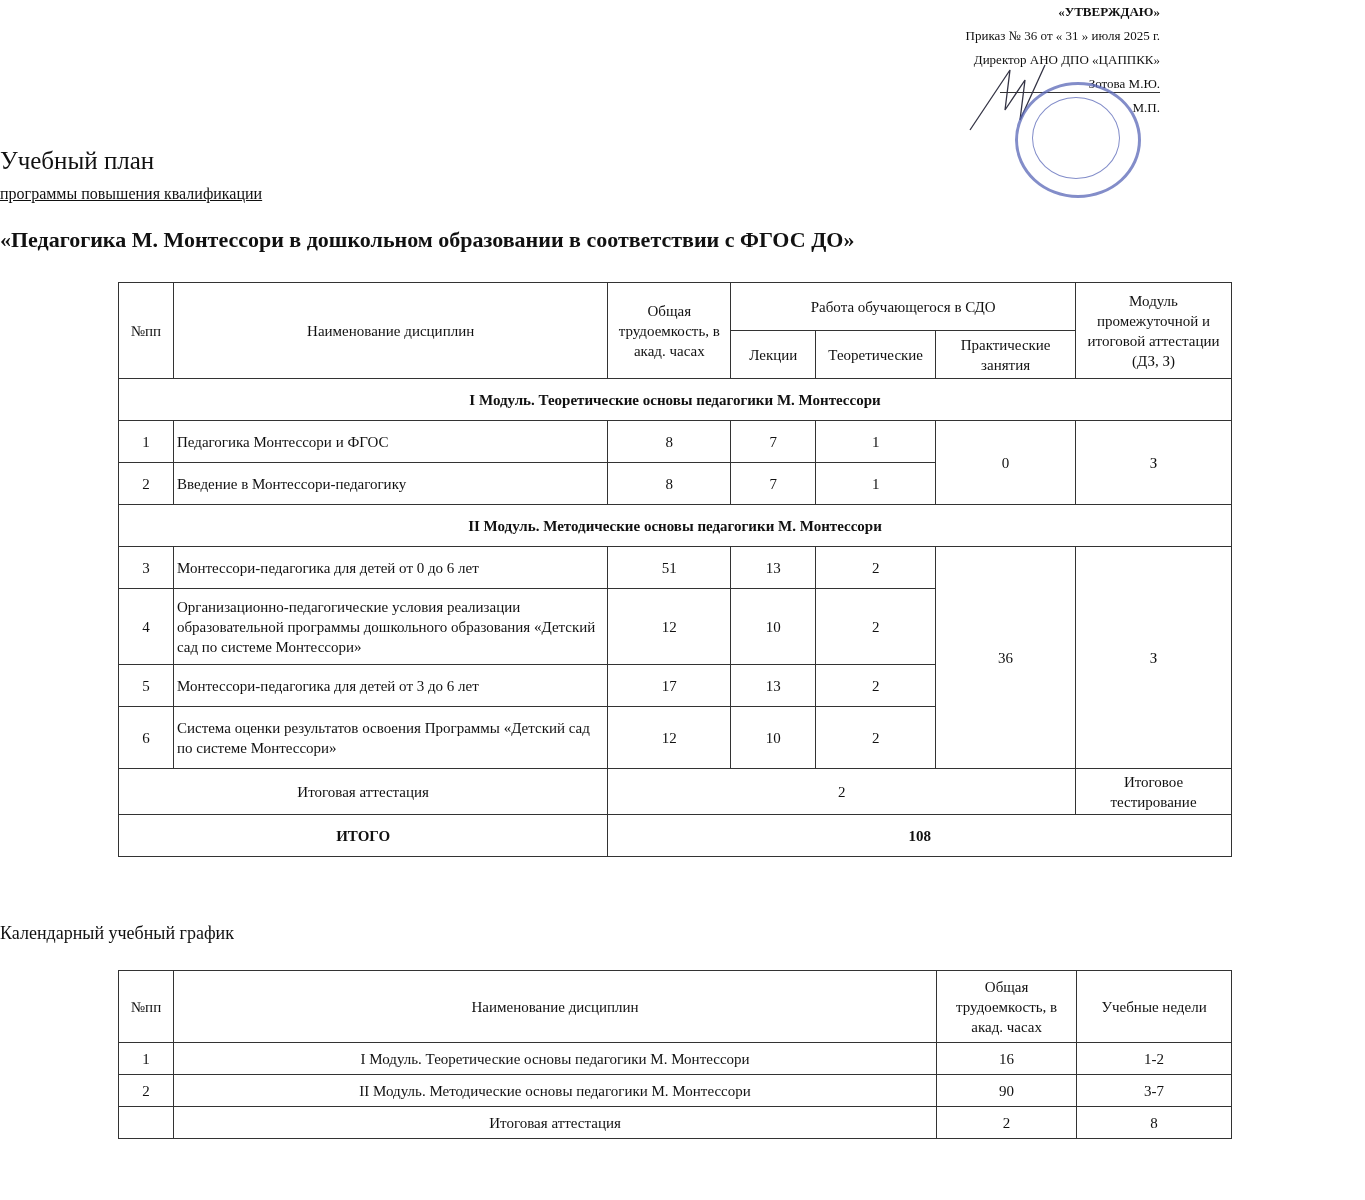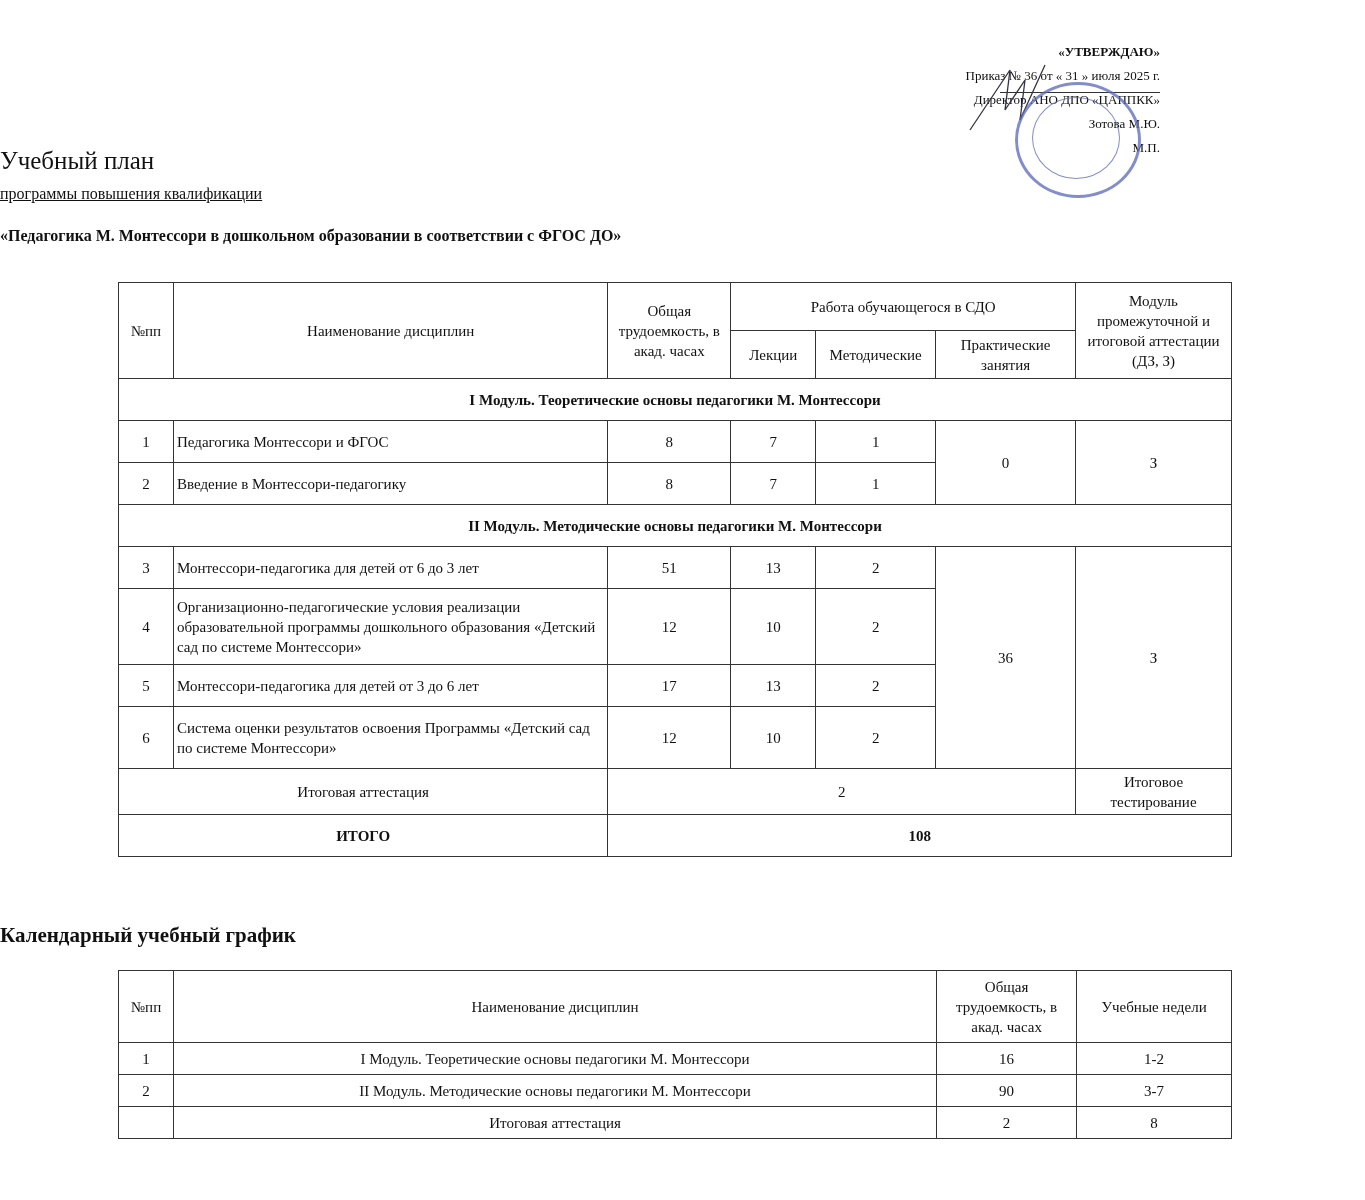--- a/index.html
+++ b/index.html
@@ -1,27 +1,27 @@
 <!DOCTYPE html>
 <html><head>
 <meta charset="utf-8">
 <style>
   html, body { margin:0; padding:0; background:#ffffff; }
   body { width:1365px; height:1200px; position:relative; font-family:"Liberation Serif", serif; color:#111; overflow:hidden; }
   .approve { position:absolute; right:205px; top:0; text-align:right; font-size:13px; line-height:24px; }
-  .approve .bold { font-weight:bold;margin-top:40px; }
+  .approve .bold { font-weight:bold; }
   .stamp { position:absolute; left:1015px; top:82px; width:120px; height:110px; border:3px solid #5a68b8; border-radius:50%; opacity:0.75; }
   .stamp::after { content:""; position:absolute; left:14px; top:12px; width:86px; height:80px; border:1.5px solid #5a68b8; border-radius:50%; }
   .sigline { position:absolute; left:1000px; top:92px; width:160px; border-top:1px solid #333; }
   .signature { position:absolute; left:965px; top:60px; width:90px; height:80px; }
   .title { position:absolute; left:0; width:1350px; text-align:left; }
   .t1 { top:147px; font-size:25px; }
   .t2 { top:185px; font-size:16px;text-decoration:underline; }
-  .t3 { top:227px; font-size:16px; font-weight:bold; }
-  .t4 { top:923px; font-size:21px; font-weight:bold; }
+  .t3 { top:227px; font-size:22px; font-weight:bold; }
+  .t4 { top:923px; font-size:18px; font-weight:normal; }
   table { position:absolute; border-collapse:collapse; font-size:15px; }
   td, th { border:1px solid #333; font-weight:normal; padding:2px 3px; line-height:20px; }
   .c { text-align:center; }
   .plan { left:118px; top:282px; width:1114px; }
   .sched { left:118px; top:970px; width:1114px; }
   .b { font-weight:bold; }
 </style>
 </head>
 <body>
 
@@ -55,21 +55,21 @@
   <tbody>
       <tr style="height:48px">
     <th rowspan="2" class="c">№пп</th>
     <th rowspan="2" class="c">Наименование дисциплин</th>
     <th rowspan="2" class="c">Общая трудоемкость, в акад. часах</th>
     <th colspan="3" class="c">Работа обучающегося в СДО</th>
     <th rowspan="2" class="c">Модуль промежуточной и итоговой аттестации (ДЗ, З)</th>
   </tr>
   <tr style="height:48px">
     <th class="c">Лекции</th>
-    <th class="c">Методические</th>
+    <th class="c">Теоретические</th>
     <th class="c">Практические занятия</th>
   </tr>
   <tr style="height:42px">
         <td colspan="7" class="c b">I Модуль. Теоретические основы педагогики М. Монтессори</td>
       </tr>
   <tr style="height:42px">
     <td class="c">1</td>
     <td>Педагогика Монтессори и ФГОС</td>
     <td class="c">8</td>
     <td class="c">7</td>
@@ -82,21 +82,21 @@
     <td>Введение в Монтессори-педагогику</td>
     <td class="c">8</td>
     <td class="c">7</td>
     <td class="c">1</td>
   </tr>
   <tr style="height:42px">
         <td colspan="7" class="c b">II Модуль. Методические основы педагогики М. Монтессори</td>
       </tr>
   <tr style="height:42px">
     <td class="c">3</td>
-    <td>Монтессори-педагогика для детей от 6 до 3 лет</td>
+    <td>Монтессори-педагогика для детей от 0 до 6 лет</td>
     <td class="c">51</td>
     <td class="c">13</td>
     <td class="c">2</td>
     <td rowspan="4" class="c">36</td>
     <td rowspan="4" class="c">З</td>
   </tr>
   <tr style="height:76px">
     <td class="c">4</td>
     <td>Организационно-педагогические условия реализации образовательной программы дошкольного образования «Детский сад по системе Монтессори»</td>
     <td class="c">12</td>

